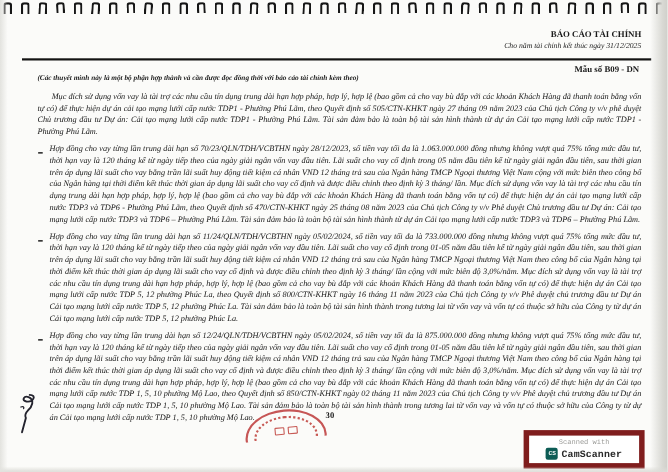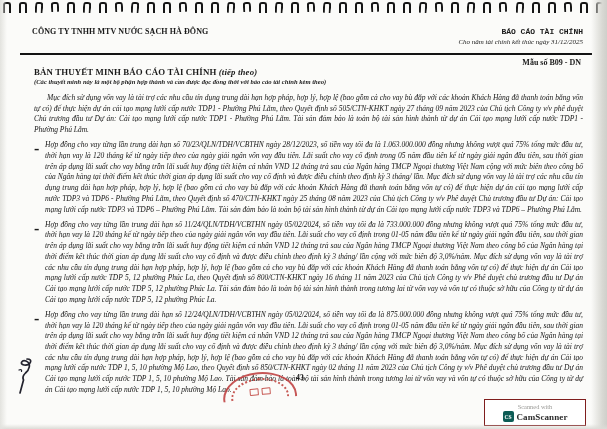--- a/index.html
+++ b/index.html
@@ -23,21 +23,21 @@
   .tooth{width:8px;height:11px;box-sizing:border-box;
     border:2.7px solid #161616;border-bottom:none;border-radius:3px 3px 0 0;}
   .tooth:nth-child(3n){transform:rotate(3deg);}
   .tooth:nth-child(4n){height:10px;transform:rotate(-2deg);}
 
   .header-left{position:absolute;left:32px;top:27px;line-height:1.35;}
   .company-name{font-weight:bold;font-size:8px;letter-spacing:.1px;}
   .company-address{font-size:7.2px;}
 
   .header-right{position:absolute;right:24px;top:27px;text-align:right;line-height:1.35;}
-  .report-title{font-weight:bold;font-size:8px;font-family:Liberation Mono, monospace;}
+  .report-title{font-weight:bold;font-size:8px;}
   .report-period{font-style:italic;font-size:7px;}
 
   .rule{position:absolute;left:20px;right:15px;top:53px;height:2.4px;background:#131313;}
   .form-no{position:absolute;right:26px;top:58px;font-weight:bold;font-size:8px;}
 
   .doc-body{position:absolute;left:34px;right:24px;top:67px;}
   .doc-title{font-size:8.8px;font-weight:bold;letter-spacing:.15px;}
   .doc-title .suffix{font-style:italic;font-weight:bold;}
   .doc-note{font-size:6.6px;font-style:italic;font-weight:bold;margin-top:1px;color:#222;}
 
@@ -54,23 +54,23 @@
   .stamp-ellipse{position:absolute;left:1px;top:3px;width:74px;height:50px;
     border:2px solid #bf4040;border-radius:50%;box-sizing:border-box;}
   .stamp-ring{position:absolute;left:9px;top:9px;width:58px;height:38px;
     border:2px dotted #c0443f;border-radius:50%;box-sizing:border-box;}
   .stamp-core{position:absolute;left:28px;top:19px;display:flex;gap:3px;}
   .stamp-core i{display:block;width:7px;height:5px;border:1.4px solid #c0443f;border-radius:1px;}
 
   .page-number{position:absolute;left:296px;top:373px;font-size:7.8px;font-weight:bold;}
 
   .scan-badge{position:absolute;right:21px;bottom:3px;width:100px;height:25px;
-    background:#fff;border:1px solid #7f1d1d;display:flex;flex-direction:column;
+    background:#fff;border:5px solid #7f1d1d;display:flex;flex-direction:column;
     align-items:center;justify-content:center;gap:1px;
-    font-family:Liberation Serif, serif;}
+    font-family:Liberation Mono, monospace;}
   .scanned-with{font-size:6.4px;color:#9a9a97;}
   .brand-row{display:flex;align-items:center;gap:3px;}
   .cs-logo{width:11px;height:11px;background:#0d5c55;color:#fff;font-size:5.6px;font-weight:bold;
     display:flex;align-items:center;justify-content:center;border-radius:2px;}
   .brand{font-size:9px;font-weight:bold;color:#2b2b2b;letter-spacing:.1px;}
 </style>
 </head>
 <body>
 
 <div class="spiral-row">
@@ -108,31 +108,29 @@
     <div class="tooth"></div>
     <div class="tooth"></div>
     <div class="tooth"></div>
     <div class="tooth"></div>
     <div class="tooth"></div>
     <div class="tooth"></div>
     <div class="tooth"></div>
   </div>
 
 <div class="header-left">
-  <div class="company-name">CÔNG TY TNHH MTV NƯỚC SẠCH HÀ ĐÔNG</div>
 </div>
 <div class="header-right">
   <div class="report-title">BÁO CÁO TÀI CHÍNH</div>
   <div class="report-period">Cho năm tài chính kết thúc ngày 31/12/2025</div>
 </div>
 <div class="rule"></div>
 <div class="form-no">Mẫu số B09 - DN</div>
 
 <div class="doc-body">
-  <div class="doc-title"><span>BẢN THUYẾT MINH BÁO CÁO TÀI CHÍNH </span><span class="suffix">(tiếp theo)</span></div>
   <div class="doc-note">(Các thuyết minh này là một bộ phận hợp thành và cần được đọc đồng thời với báo cáo tài chính kèm theo)</div>
 
   <div class="para intro">Mục đích sử dụng vốn vay là tài trợ các nhu cầu tín dụng trung dài hạn hợp pháp, hợp lý, hợp lệ (bao gồm cả cho vay bù đắp với các khoản Khách Hàng đã thanh toán bằng vốn tự có) để thực hiện dự án cải tạo mạng lưới cấp nước TDP1 - Phường Phú Lãm, theo Quyết định số 505/CTN-KHKT ngày 27 tháng 09 năm 2023 của Chủ tịch Công ty v/v phê duyệt Chủ trương đầu tư Dự án: Cải tạo mạng lưới cấp nước TDP1 - Phường Phú Lãm. Tài sản đảm bảo là toàn bộ tài sản hình thành từ dự án Cải tạo mạng lưới cấp nước TDP1 - Phường Phú Lãm.</div>
 
   <div class="bullet">
     <span class="dash">-</span>
     <span class="para">Hợp đồng cho vay từng lần trung dài hạn số 70/23/QLN/TDH/VCBTHN ngày 28/12/2023, số tiền vay tối đa là 1.063.000.000 đồng nhưng không vượt quá 75% tổng mức đầu tư, thời hạn vay là 120 tháng kể từ ngày tiếp theo của ngày giải ngân vốn vay đầu tiên. Lãi suất cho vay cố định trong 05 năm đầu tiên kể từ ngày giải ngân đầu tiên, sau thời gian trên áp dụng lãi suất cho vay bằng trần lãi suất huy động tiết kiệm cá nhân VND 12 tháng trả sau của Ngân hàng TMCP Ngoại thương Việt Nam cộng với mức biên theo công bố của Ngân hàng tại thời điểm kết thúc thời gian áp dụng lãi suất cho vay cố định và được điều chỉnh theo định kỳ 3 tháng/ lần. Mục đích sử dụng vốn vay là tài trợ các nhu cầu tín dụng trung dài hạn hợp pháp, hợp lý, hợp lệ (bao gồm cả cho vay bù đắp với các khoản Khách Hàng đã thanh toán bằng vốn tự có) để thực hiện dự án cải tạo mạng lưới cấp nước TDP3 và TDP6 - Phường Phú Lãm, theo Quyết định số 470/CTN-KHKT ngày 25 tháng 08 năm 2023 của Chủ tịch Công ty v/v Phê duyệt Chủ trương đầu tư Dự án: Cải tạo mạng lưới cấp nước TDP3 và TDP6 – Phường Phú Lãm. Tài sản đảm bảo là toàn bộ tài sản hình thành từ dự án Cải tạo mạng lưới cấp nước TDP3 và TDP6 – Phường Phú Lãm.</span>
   </div>
   <div class="bullet">
     <span class="dash">-</span>
@@ -153,21 +151,21 @@
 
 <div class="stamp">
   <div class="stamp-ellipse"></div>
   <div class="stamp-ring"></div>
   <div class="stamp-core">
       <i></i>
       <i></i>
     </div>
 </div>
 
-<div class="page-number">43</div>
+<div class="page-number">30</div>
 
 <div class="scan-badge">
   <div class="scanned-with">Scanned with</div>
   <div class="brand-row">
     <span class="cs-logo">CS</span>
     <span class="brand">CamScanner</span>
   </div>
 </div>
 
 <div class="edge-right"></div>

